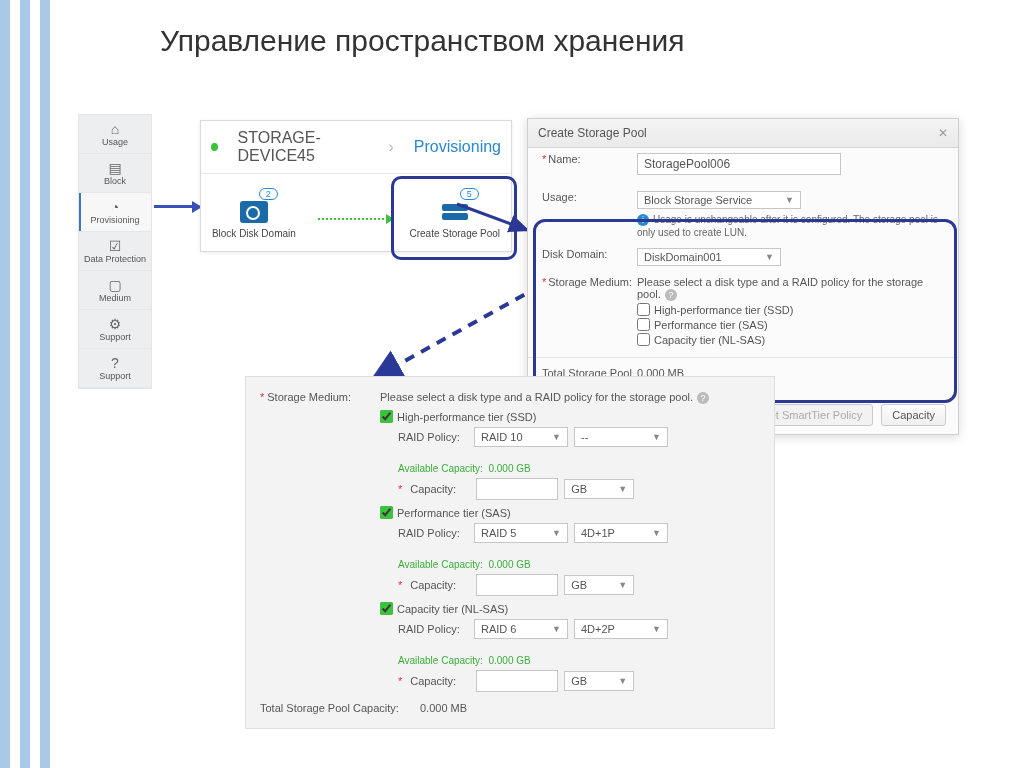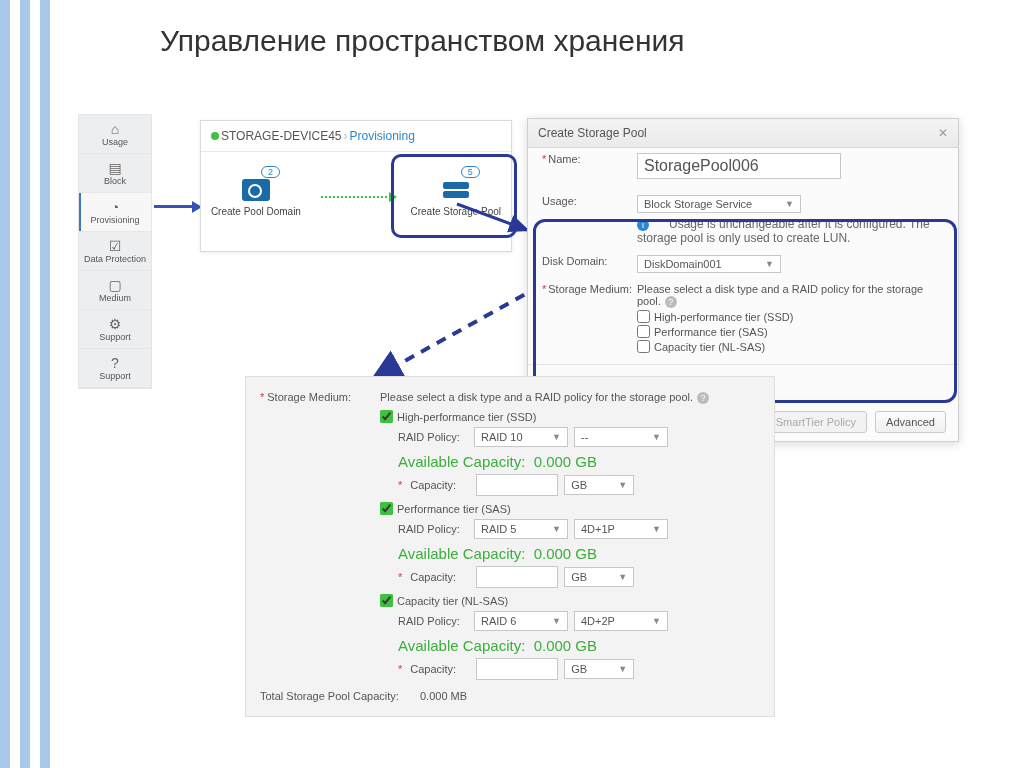--- a/index.html
+++ b/index.html
@@ -12,21 +12,21 @@
   
   .sidebar{position:absolute;left:78px;top:114px;width:72px;background:#edeeef;border:1px solid #e5e5e5;display:flex;flex-direction:column}
   .nav-item{display:flex;flex-direction:column;align-items:center;justify-content:center;height:38px;font-size:9px;color:#555;border-bottom:1px solid #e7e7e7;cursor:pointer}
   .nav-item.active{background:#f7f7f7;box-shadow:inset 2px 0 0 #3a79c0}
   .nav-icon{font-size:14px;line-height:14px;color:#666;margin-bottom:1px}
   
   .arrow1{position:absolute;left:154px;top:205px;width:40px;height:0;border-top:3px solid #3a4fb8}
   .arrow1:after{content:"";position:absolute;right:-8px;top:-7px;border-left:10px solid #3a4fb8;border-top:6px solid transparent;border-bottom:6px solid transparent}
   
   .prov-panel{position:absolute;left:200px;top:120px;width:310px;height:130px;background:#fff;border:1px solid #dadada;box-shadow:0 1px 4px rgba(0,0,0,0.08)}
-  .breadcrumb{display:flex;align-items:center;gap:2px;padding:8px 10px;border-bottom:1px solid #e8e8e8;font-size:12px}
+  .breadcrumb{display:flex;align-items:center;gap:20px;padding:8px 10px;border-bottom:1px solid #e8e8e8;font-size:16px}
   .bc-dot{width:8px;height:8px;border-radius:50%;background:#3cc23c}
   .bc-device{color:#555}
   .bc-sep{color:#bbb}
   .bc-current{color:#2a88d1}
   .prov-body{display:flex;align-items:center;justify-content:space-around;height:90px;position:relative}
   .prov-node{display:flex;flex-direction:column;align-items:center;gap:4px;font-size:10px;color:#444}
   .prov-icon{width:32px;height:24px;display:flex;align-items:center;justify-content:center;border-radius:3px}
   .disk-icon{background:#1a6aa8;width:28px;height:22px;border-radius:3px;position:relative}
   .disk-icon:after{content:"";position:absolute;left:6px;top:5px;width:10px;height:10px;border:2px solid #fff;border-radius:50%}
   .pool-icon{display:flex;flex-direction:column;gap:2px}
@@ -35,46 +35,46 @@
   .dotted{flex:0 0 70px;border-top:2px dotted #3cc23c;position:relative}
   .dotted:after{content:"";position:absolute;right:-6px;top:-6px;border-left:8px solid #3cc23c;border-top:5px solid transparent;border-bottom:5px solid transparent}
   .prov-highlight{position:absolute;border:3px solid #2a3896;border-radius:10px}
   
   .dialog{position:absolute;left:527px;top:118px;width:430px;background:#fbfbfb;border:1px solid #cfcfcf;box-shadow:0 2px 10px rgba(0,0,0,0.15)}
   .dlg-title{background:linear-gradient(#f4f4f4,#eaeaea);border-bottom:1px solid #d6d6d6;padding:7px 10px;font-size:12px;color:#555;display:flex;justify-content:space-between}
   .dlg-close{color:#999;cursor:pointer}
   .form-row{display:flex;align-items:flex-start;padding:5px 14px;font-size:11px;color:#555}
   .form-row .lbl{width:95px;flex-shrink:0;display:flex;gap:2px}
   .req{color:#d33}
-  .txt-input{border:1px solid #c7c7c7;padding:3px 6px;font-size:16px;width:190px;color:#555;background:#fff}
+  .txt-input{border:1px solid #c7c7c7;padding:3px 6px;font-size:12px;width:190px;color:#555;background:#fff}
   .textarea{border:1px solid #c7c7c7;width:190px;height:28px;background:#fff}
   .select{border:1px solid #c7c7c7;background:#fff;padding:2px 6px;font-size:11px;width:150px;display:inline-flex;justify-content:space-between;align-items:center;color:#555}
   .select .caret{color:#888;font-size:9px}
   .dlg-highlight{position:absolute;left:5px;top:100px;width:418px;height:178px;border:3px solid #2a3896;border-radius:12px;pointer-events:none}
   .info-icon{display:inline-flex;width:12px;height:12px;border-radius:50%;background:#2a88d1;color:#fff;font-size:9px;align-items:center;justify-content:center;margin-right:4px}
-  .usage-note{font-size:12px;color:#666;margin-left:16px}
+  .usage-note{font-size:10px;color:#666;margin-left:0}
   .help-q{display:inline-flex;width:12px;height:12px;border-radius:50%;background:#bbb;color:#fff;font-size:9px;align-items:center;justify-content:center;margin-left:4px}
   .chk{display:flex;align-items:center;gap:4px;margin:2px 0;font-size:11px}
   .chk input{margin:0}
   .dlg-divider{border-top:1px solid #e3e3e3;margin:4px 0}
   .dlg-footer{display:flex;justify-content:flex-end;gap:8px;padding:8px 12px}
   .btn{border:1px solid #cacaca;background:linear-gradient(#fdfdfd,#efefef);padding:4px 10px;font-size:11px;border-radius:3px;color:#555;cursor:pointer}
   .btn.disabled{color:#aaa;background:#f2f2f2}
   
   .detail-panel{position:absolute;left:245px;top:376px;width:500px;background:#f3f3f3;border:1px solid #dedede;padding:10px 14px;font-size:11px;color:#555}
   .dp-row{display:flex;align-items:flex-start;margin:4px 0}
   .dp-lbl{width:120px;flex-shrink:0;display:flex;gap:3px}
   .dp-body{flex:1}
   .tier-head{display:flex;align-items:center;gap:4px;margin-top:6px}
   .tier-head input{margin:0;accent-color:#3cc23c}
   .raid-row{display:flex;align-items:center;gap:6px;margin-left:18px;margin-top:4px}
   .raid-row .rlbl{width:70px}
   .sel-sm{border:1px solid #c7c7c7;background:#fff;padding:3px 6px;font-size:11px;width:80px;display:inline-flex;justify-content:space-between;align-items:center}
   .sel-sm .caret{color:#888;font-size:9px}
-  .avail{color:#3cae3c;margin-left:18px;margin-top:6px;font-size:15px}
+  .avail{color:#3cae3c;margin-left:18px;margin-top:16px;font-size:10px}
   .cap-row{display:flex;align-items:center;gap:6px;margin-left:18px;margin-top:4px}
   .cap-row .req{margin-right:2px}
   .cap-input{border:1px solid #c7c7c7;background:#fff;width:80px;height:20px}
   
   svg.overlay{position:absolute;pointer-events:none}
 </style>
 </head>
 <body>
 
 <div class="vbar b1"></div>
@@ -122,21 +122,21 @@
     <span class="bc-device">STORAGE-DEVICE45</span>
     <span class="bc-sep">›</span>
     <span class="bc-current">Provisioning</span>
   </div>
   <div class="prov-body">
     <div class="prov-node" style="position:relative">
       <div class="prov-icon" style="position:relative">
         <div class="disk-icon"></div>
         <span class="badge">2</span>
       </div>
-      <span>Create Pool Domain</span>
+      <span>Block Disk Domain</span>
     </div>
     <div class="dotted"></div>
     <div class="prov-node" style="position:relative">
       <div class="prov-icon" style="position:relative">
         <div class="pool-icon">
             <span></span>
             <span></span>
           </div>
         <span class="badge">5</span>
       </div>
@@ -221,21 +221,21 @@
   </div>
   <div class="dlg-divider"></div>
   <div class="form-row">
     <span class="lbl">
         <span>Total Storage Pool Capacity:</span>
       </span>
     <span>0.000 MB</span>
   </div>
   <div class="dlg-footer">
     <span class="btn disabled">Set SmartTier Policy</span>
-    <span class="btn">Advanced</span>
+    <span class="btn">Capacity</span>
   </div>
   <div class="dlg-highlight"></div>
 </div>
 
 <div class="detail-panel">
   <div class="dp-row">
     <span class="dp-lbl">
         <span class="req">*</span>
         <span>Storage Medium:</span>
       </span>

